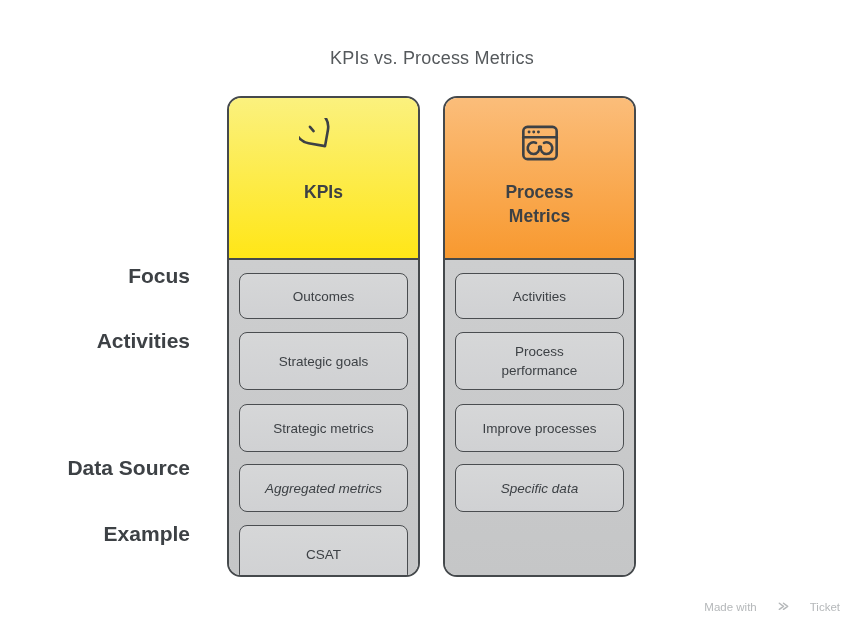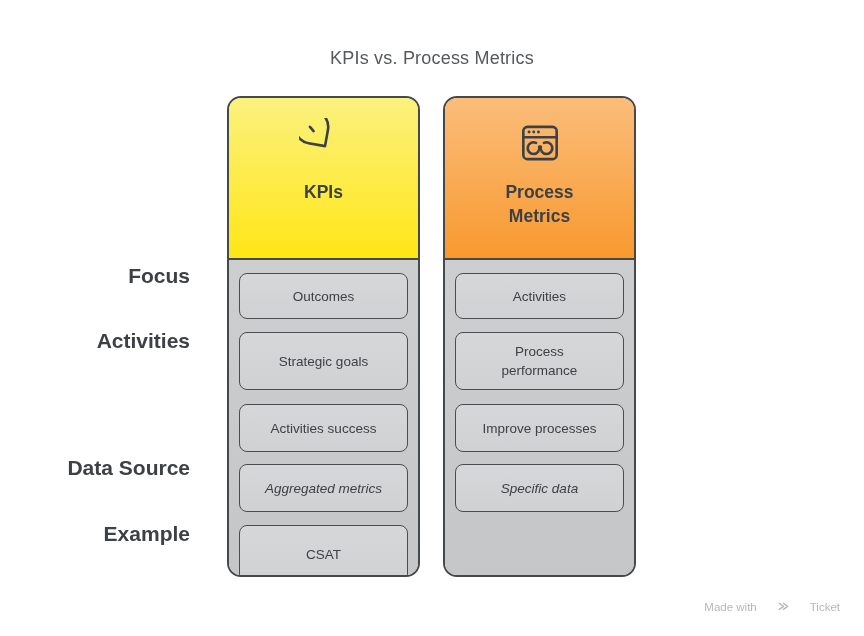--- a/index.html
+++ b/index.html
@@ -151,21 +151,21 @@
     <div class="col-header">
       <svg class="col-icon" viewBox="0 0 48 48" aria-hidden="true">
         <path class="icon-stroke" d="M 9.2 24.2 A 16 16 0 1 1 27.8 11.2 L 25 27 Z"></path>
         <path class="icon-stroke" d="M 10.5 8.5 L 14 12.5"></path>
       </svg>
       <div class="col-title">KPIs</div>
     </div>
     <div class="col-body">
       <div class="cell r1">Outcomes</div>
       <div class="cell r2">Strategic goals</div>
-      <div class="cell r3">Activities success</div>
+      <div class="cell r3">Strategic metrics</div>
       <div class="cell r4">Aggregated metrics</div>
       <div class="cell r5">CSAT</div>
     </div>
   </div>
 
   <div class="column col-process">
     <div class="col-header">
       <svg class="col-icon" viewBox="0 0 48 48" aria-hidden="true">
         <rect class="icon-stroke" x="8" y="8.5" width="32" height="31" rx="4"></rect>
         <path class="icon-stroke" d="M 8 18.5 H 40"></path>

